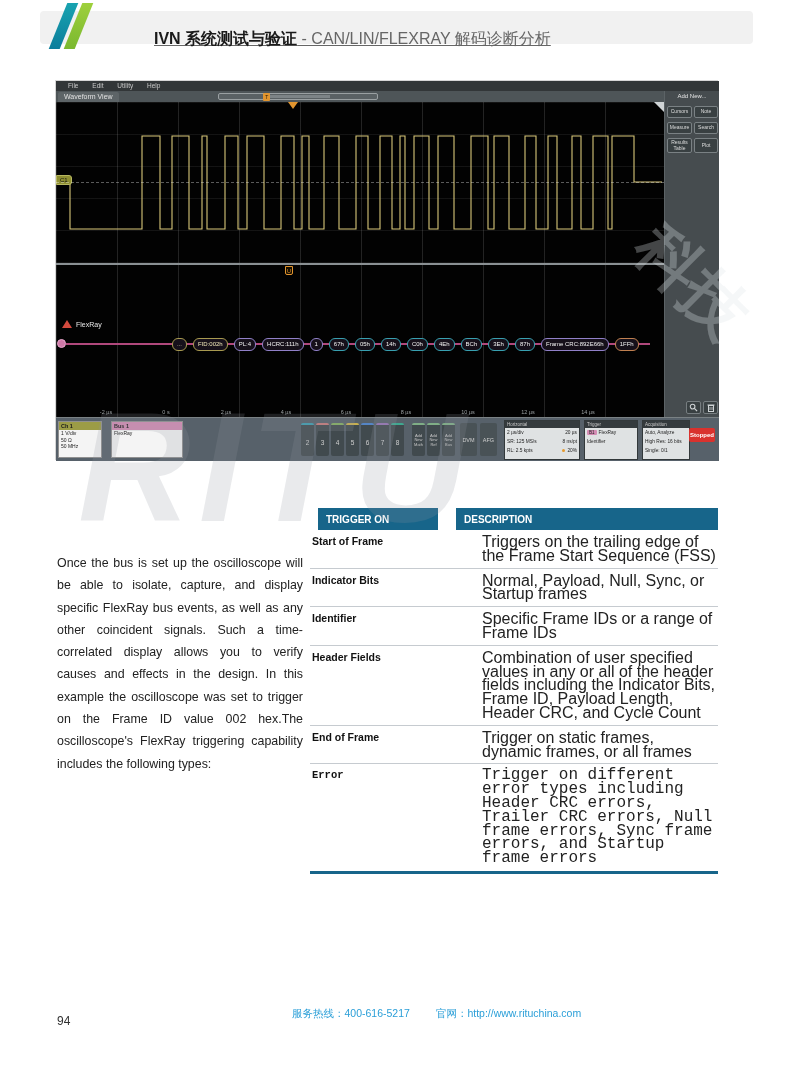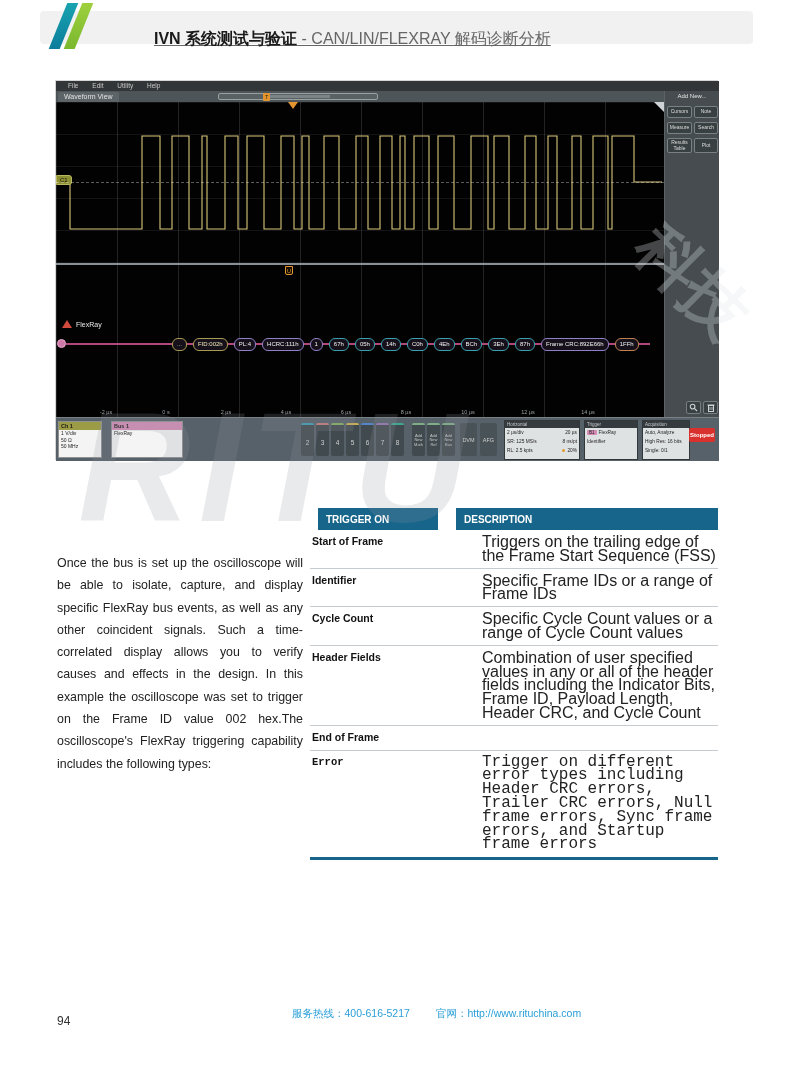--- a/index.html
+++ b/index.html
@@ -297,33 +297,34 @@
   <div class="ttable">
     <div class="thead">
       <div class="th th1">TRIGGER ON</div>
       <div class="th th2">DESCRIPTION</div>
     </div>
     <div class="trow">
         <div class="td1">Start of Frame</div>
         <div class="td2">Triggers on the trailing edge of the Frame Start Sequence (FSS)</div>
       </div>
     <div class="trow">
+        <div class="td1">Indicator Bits</div>
+        <div class="td2">Normal, Payload, Null, Sync, or Startup frames</div>
+      </div>
+    <div class="trow">
         <div class="td1">Identifier</div>
         <div class="td2">Specific Frame IDs or a range of Frame IDs</div>
       </div>
     <div class="trow">
-        <div class="td1">Cycle Count</div>
-        <div class="td2">Specific Cycle Count values or a range of Cycle Count values</div>
-      </div>
-    <div class="trow">
         <div class="td1">Header Fields</div>
         <div class="td2">Combination of user specified values in any or all of the header fields including the Indicator Bits, Frame ID, Payload Length, Header CRC, and Cycle Count</div>
       </div>
     <div class="trow">
         <div class="td1">End of Frame</div>
+        <div class="td2">Trigger on static frames, dynamic frames, or all frames</div>
       </div>
     <div class="trow">
         <div class="td1">Error</div>
         <div class="td2">Trigger on different error types including Header CRC errors, Trailer CRC errors, Null frame errors, Sync frame errors, and Startup frame errors</div>
       </div>
   </div>
 
   <div class="pageno">94</div>
   <div class="footline">
     <span>服务热线：</span><span>400-616-5217</span><span class="gap"></span><span>官网：</span><span>http://www.rituchina.com</span>

